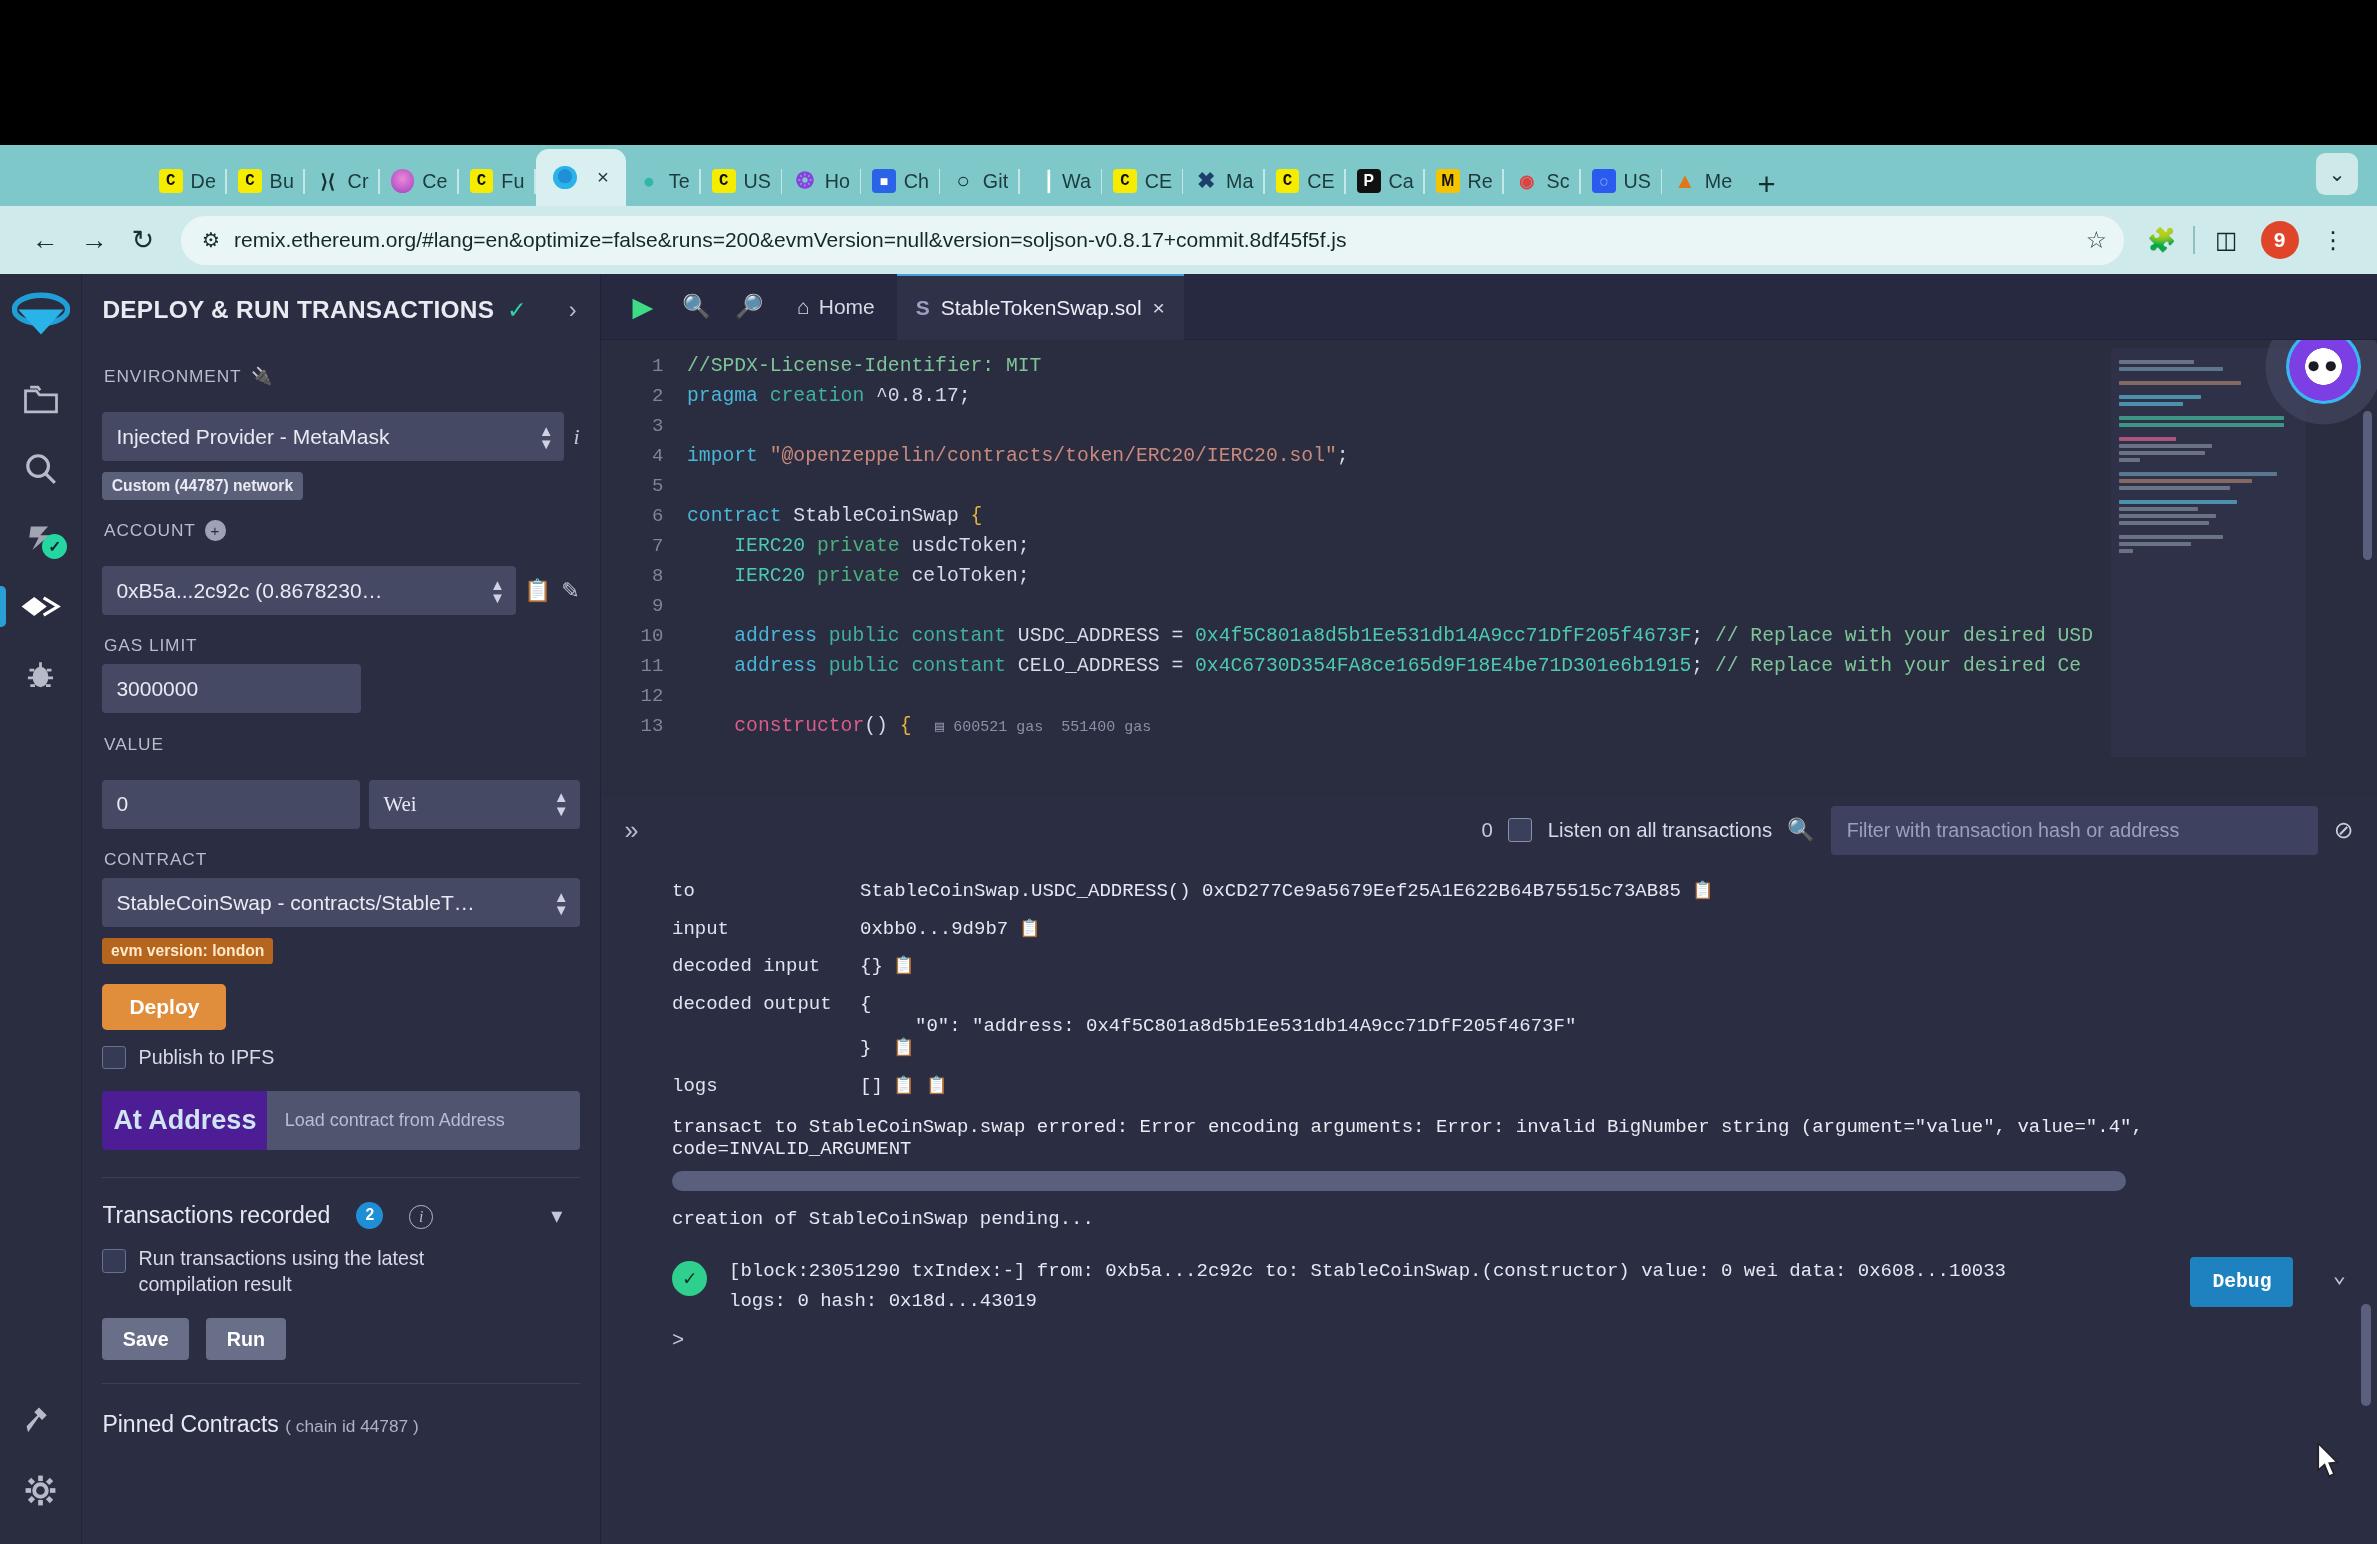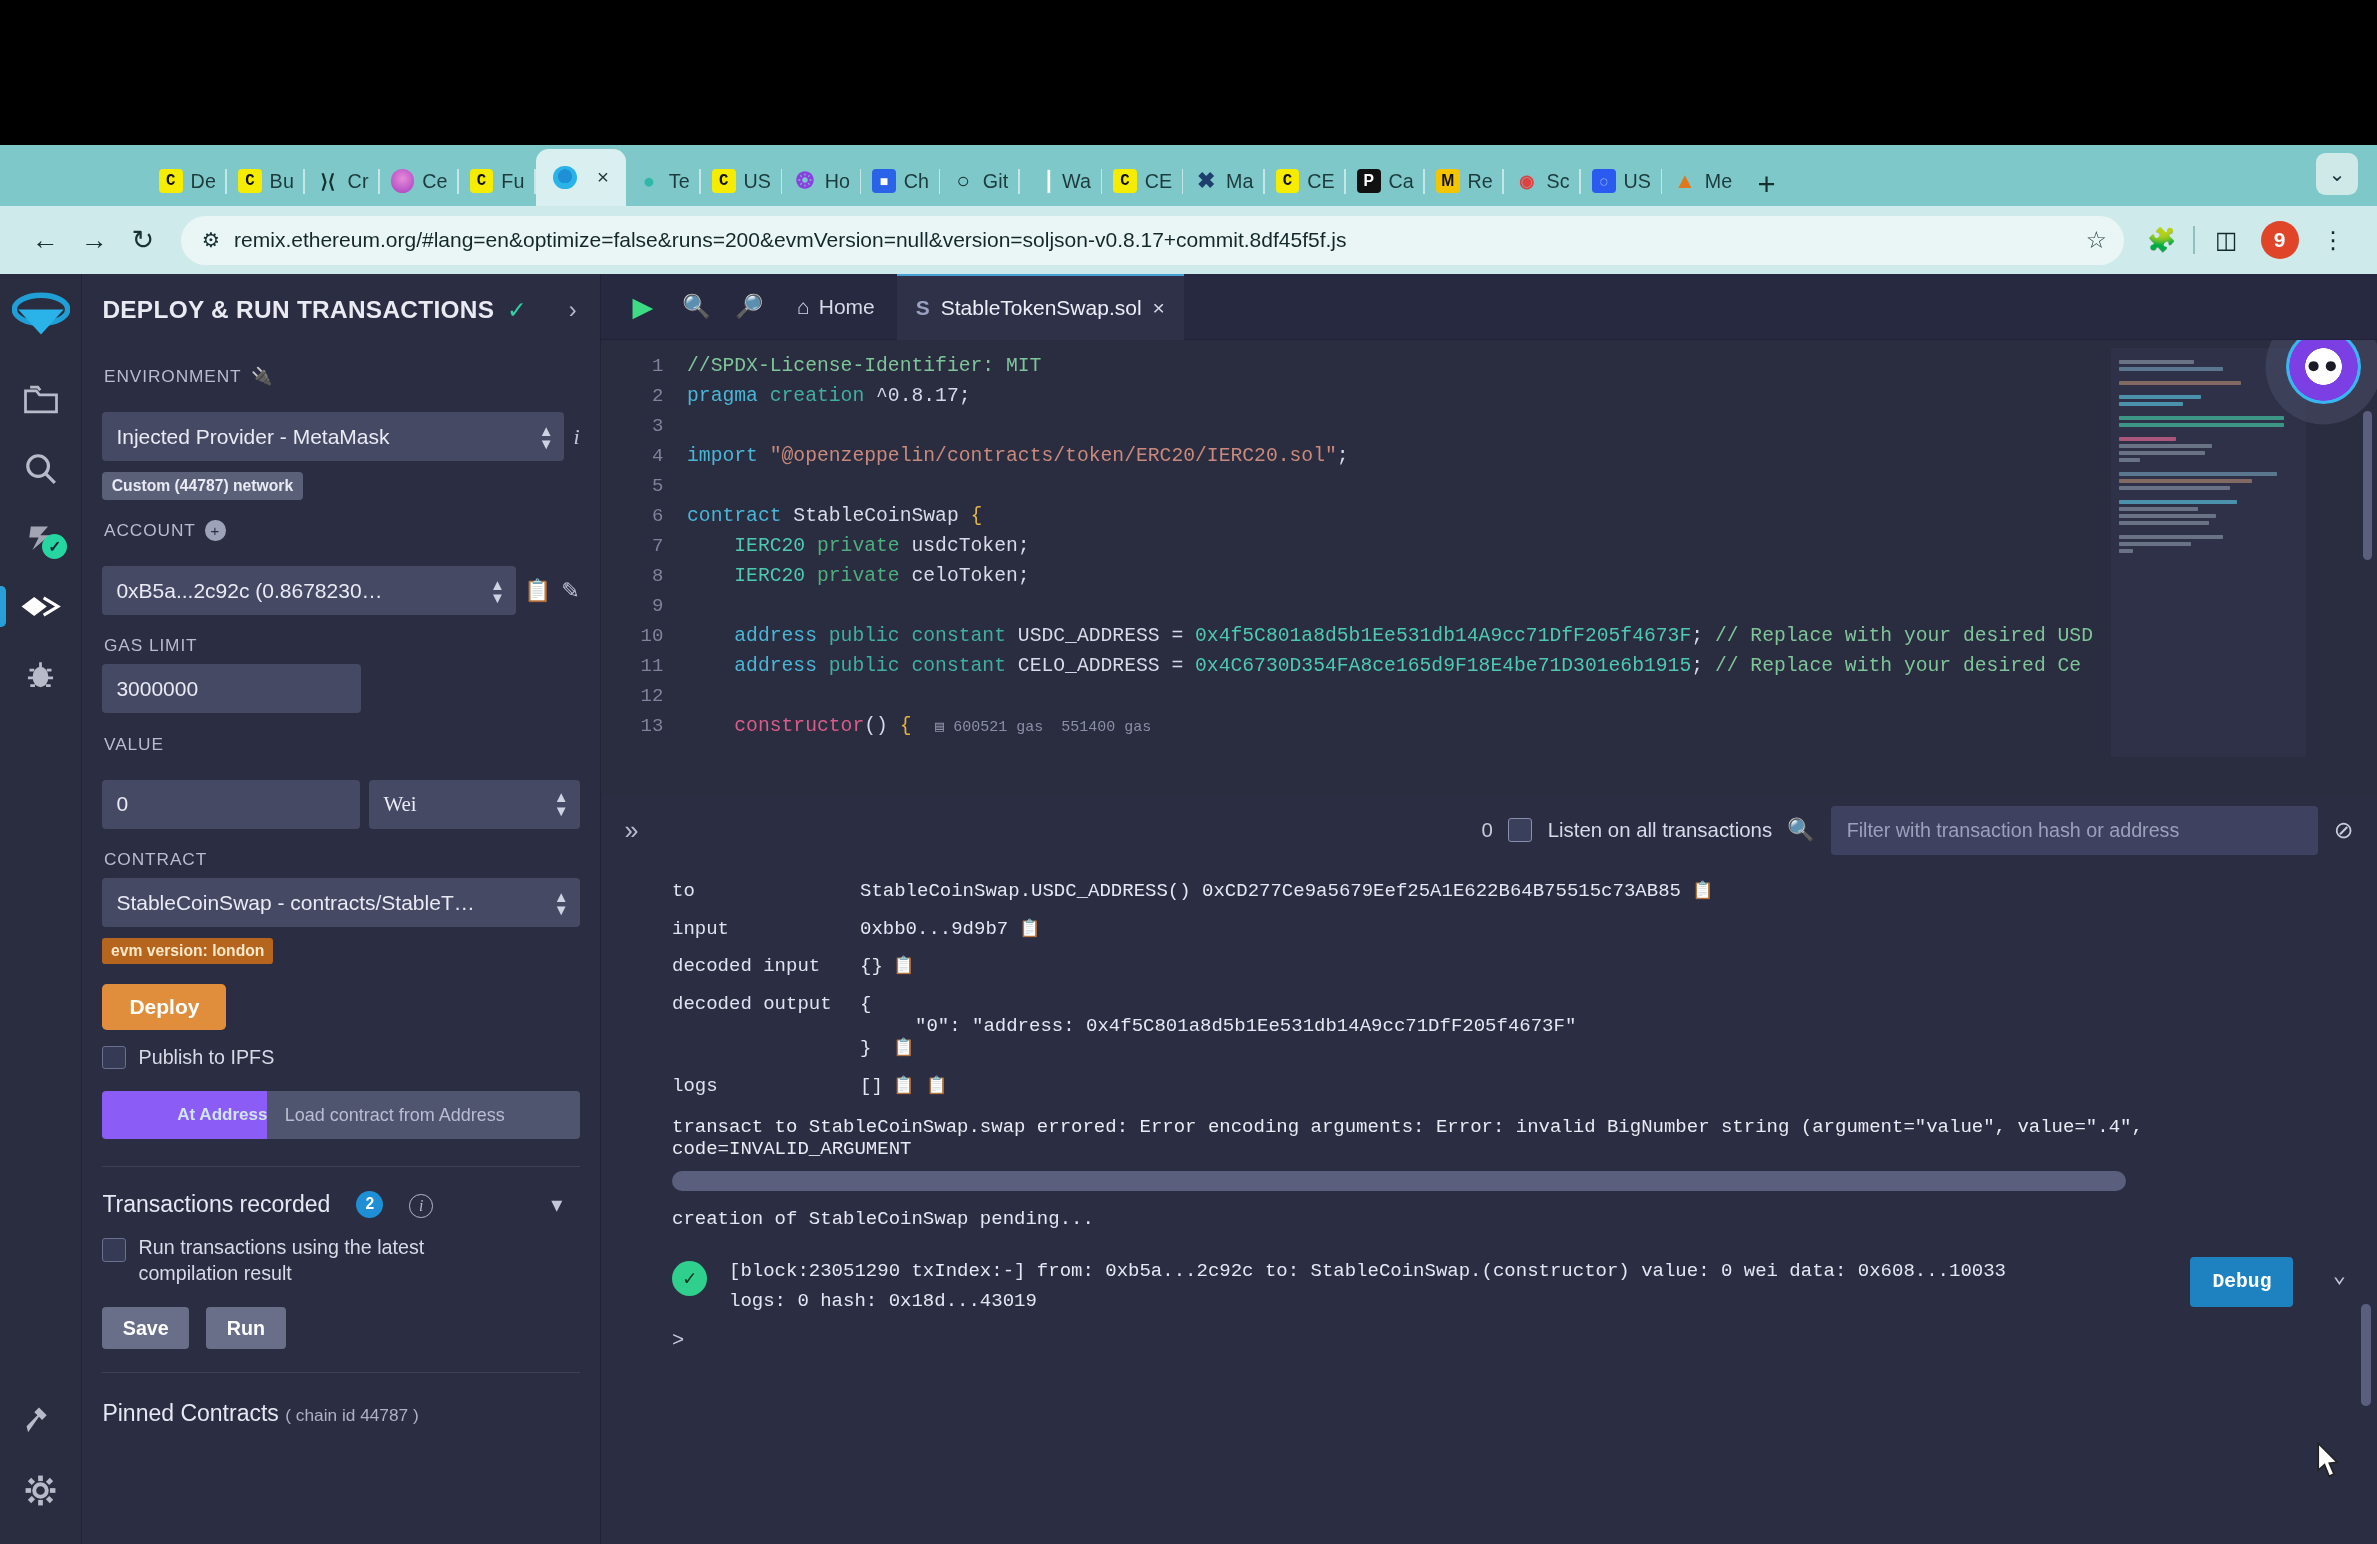--- a/index.html
+++ b/index.html
@@ -152,22 +152,22 @@
   .chkrow { display:flex; align-items:center; gap: 12.6px; margin-top: 15.7px; }
   .chkbox {
     width: 23.6px; height: 23.6px; border: 1.6px solid #6b7090; border-radius: 3.1px;
     background:#353a55; flex:0 0 auto;
   }
   .chklabel { font-size: 19.7px; color:#d8dae8; }
   .ataddr {
     display:flex; margin-top: 22px; border-radius: 3.9px; overflow:hidden; width: 100%;
   }
   .ataddr-btn {
-    background:#8b5cf6; color:#cfe5f2; font-size:17px; font-weight:bold;
-    padding: 14px 0; width: 165px; text-align:right;
+    background:#4c1d95; color:#cfe5f2; font-size:27px; font-weight:bold;
+    padding: 14px 0; width: 165px; text-align:center;
   }
   .ataddr-inp {
     background:#50556f; color:#b9bdd2; font-size: 18px; flex:1 1 auto;
     display:flex; align-items:center; padding-left: 17.3px;
   }
   .divider { height:0.8px; background:#3c4059; margin: 27px 0 0 0; }
   .txrec { display:flex; align-items:flex-end; gap: 26px; padding: 23.6px 0 0 0; }
   .txrec-title { font-size: 23px; color:#e6e8f3; }
   .txrec-count {
     background:#1e8fd5; color:#fff; font-size: 15.7px; font-weight:bold;

